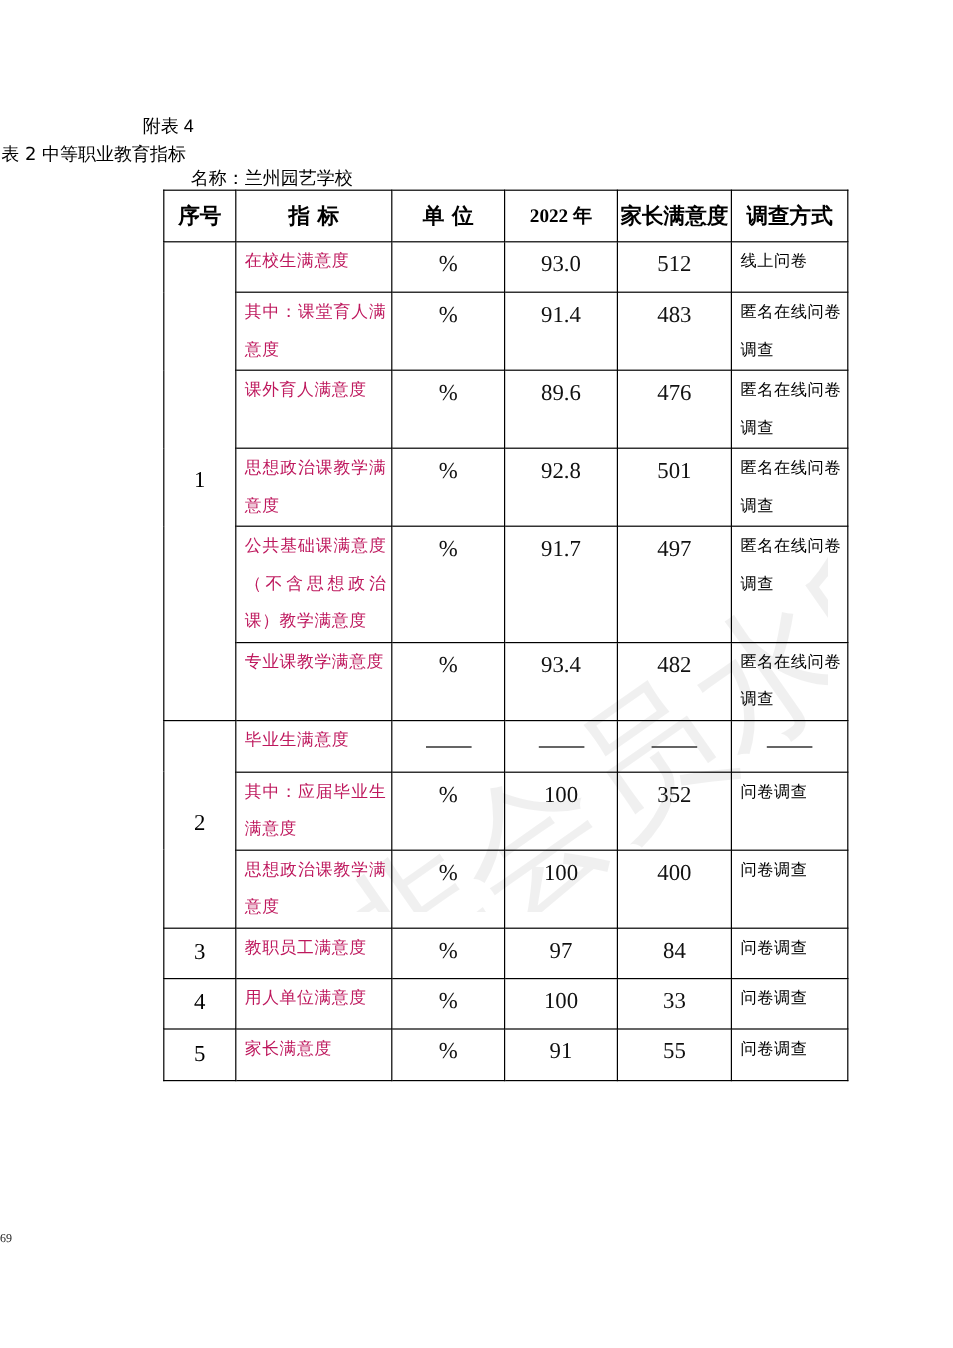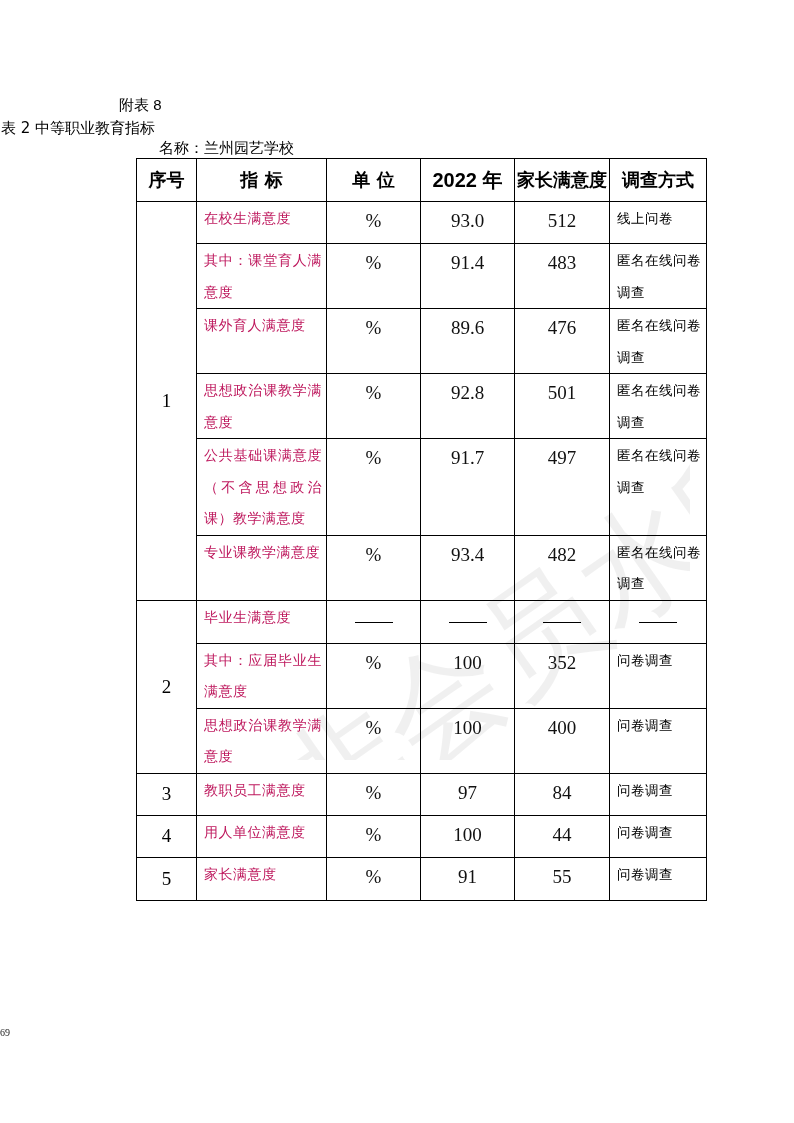--- a/index.html
+++ b/index.html
@@ -8,35 +8,35 @@
   .abs { position:absolute; }
   #appendix-label { left:119px; top:96px; font-size:15px; font-family:"Liberation Sans","DejaVu Sans",sans-serif; }
   #table-title { left:0; width:794px; top:119px; font-size:15px; padding-left:0; }
   #table-title span { position:relative; left:1px; }
   #school-name { left:119px; top:139px; font-size:15px;margin-left:40px; }
   table#indicators { position:absolute; left:112px; top:158px; border-collapse:collapse;
     table-layout:fixed; width:570px;margin-left:24px; }
   #indicators td, #indicators th { border:1.3px solid #000; padding:0; vertical-align:top; }
   #indicators th { height:42px; font-size:18px; font-weight:bold; vertical-align:middle; text-align:center;
     font-family:"DejaVu Serif", serif; }
-  #indicators th.num { font-family:Liberation Sans, sans-serif; font-size:20px; }
+  #indicators th.num { font-family:Liberation Serif, serif; font-size:16px; }
   .seq { text-align:center; vertical-align:middle !important; font-family:"Liberation Serif", serif; font-size:19px; }
   .ind { font-size:14px; line-height:31.5px; padding:1px 4px 0 7px !important; color:#be185d; letter-spacing:0.5px; }
   .ind.just { text-align:justify; text-align-last:left; }
   .val { text-align:center; font-family:"Liberation Serif", serif; font-size:19px; padding-top:8px !important; color:#111; }
   .method { font-size:13.5px; line-height:31.5px; padding:1px 2px 0 7px !important; color:#000000; letter-spacing:0.5px; }
   .dash { text-align:center; vertical-align:middle !important; font-size:15px; }
   .dash span { display:inline-block; width:38px; border-top:1.4px solid #000; vertical-align:middle; }
   #page-number { left:0; width:780px; top:1027px; font-size:10px; font-family:"Liberation Serif", serif; color:#222; }
   #watermark { left:170px; top:430px; width:520px; height:330px; pointer-events:none; }
 </style>
 </head>
 <body>
 
-<div id="appendix-label" class="abs">附表 8</div>
+<div id="appendix-label" class="abs">附表 4</div>
 <div id="table-title" class="abs"><span>表 2 中等职业教育指标</span></div>
 <div id="school-name" class="abs">名称：兰州园艺学校</div>
 
 <svg id="watermark" class="abs" viewBox="0 0 520 330">
   <text x="30" y="300" transform="rotate(-35 260 165)" font-size="120" fill="#000" fill-opacity="0.06" font-family="DejaVu Sans, sans-serif">非会员水印</text>
 </svg>
 
 <table id="indicators">
   <colgroup>
     <col style="width:60px">
@@ -132,21 +132,21 @@
       <td class="val">97</td>
       <td class="val">84</td>
       <td class="method">问卷调查</td>
     </tr>
 
     <tr style="height:42px">
       <td class="seq">4</td>
       <td class="ind">用人单位满意度</td>
       <td class="val">%</td>
       <td class="val">100</td>
-      <td class="val">44</td>
+      <td class="val">33</td>
       <td class="method">问卷调查</td>
     </tr>
 
     <tr style="height:43px">
       <td class="seq">5</td>
       <td class="ind">家长满意度</td>
       <td class="val">%</td>
       <td class="val">91</td>
       <td class="val">55</td>
       <td class="method">问卷调查</td>

